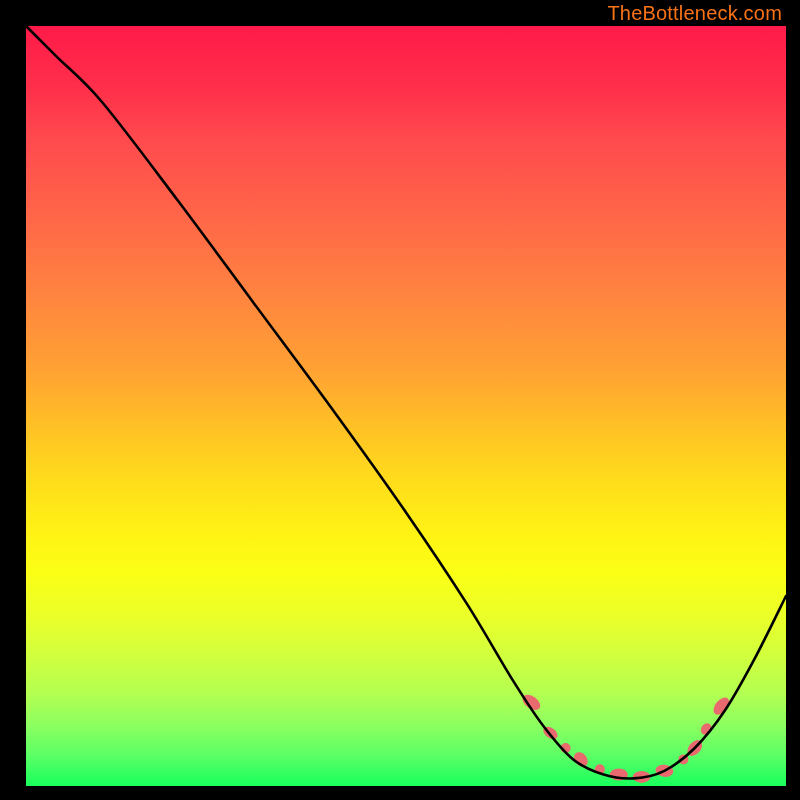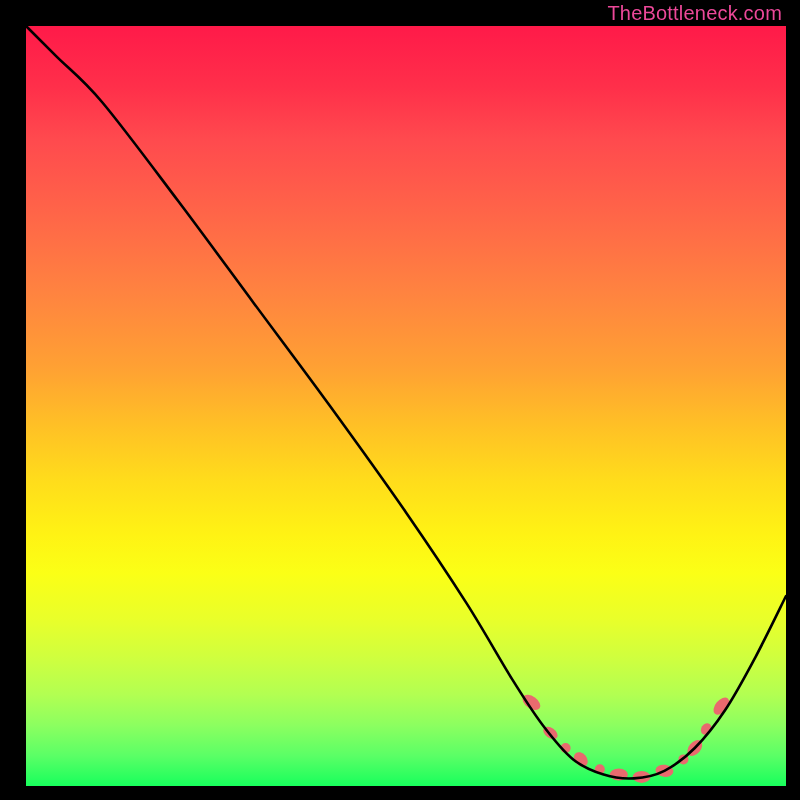--- a/index.html
+++ b/index.html
@@ -15,21 +15,21 @@
     width: 800px;
     height: 800px;
     background: #000000;
   }
   .attribution {
     position: absolute;
     top: 2px;
     right: 18px;
     font-family: Arial, Helvetica, sans-serif;
     font-size: 20px;
-    color: #ec4899;
+    color: #f97316;
     font-weight: 500;
     letter-spacing: 0.2px;
     z-index: 30;
   }
   .plot-area {
     position: absolute;
     left: 26px;
     top: 26px;
     width: 760px;
     height: 760px;

